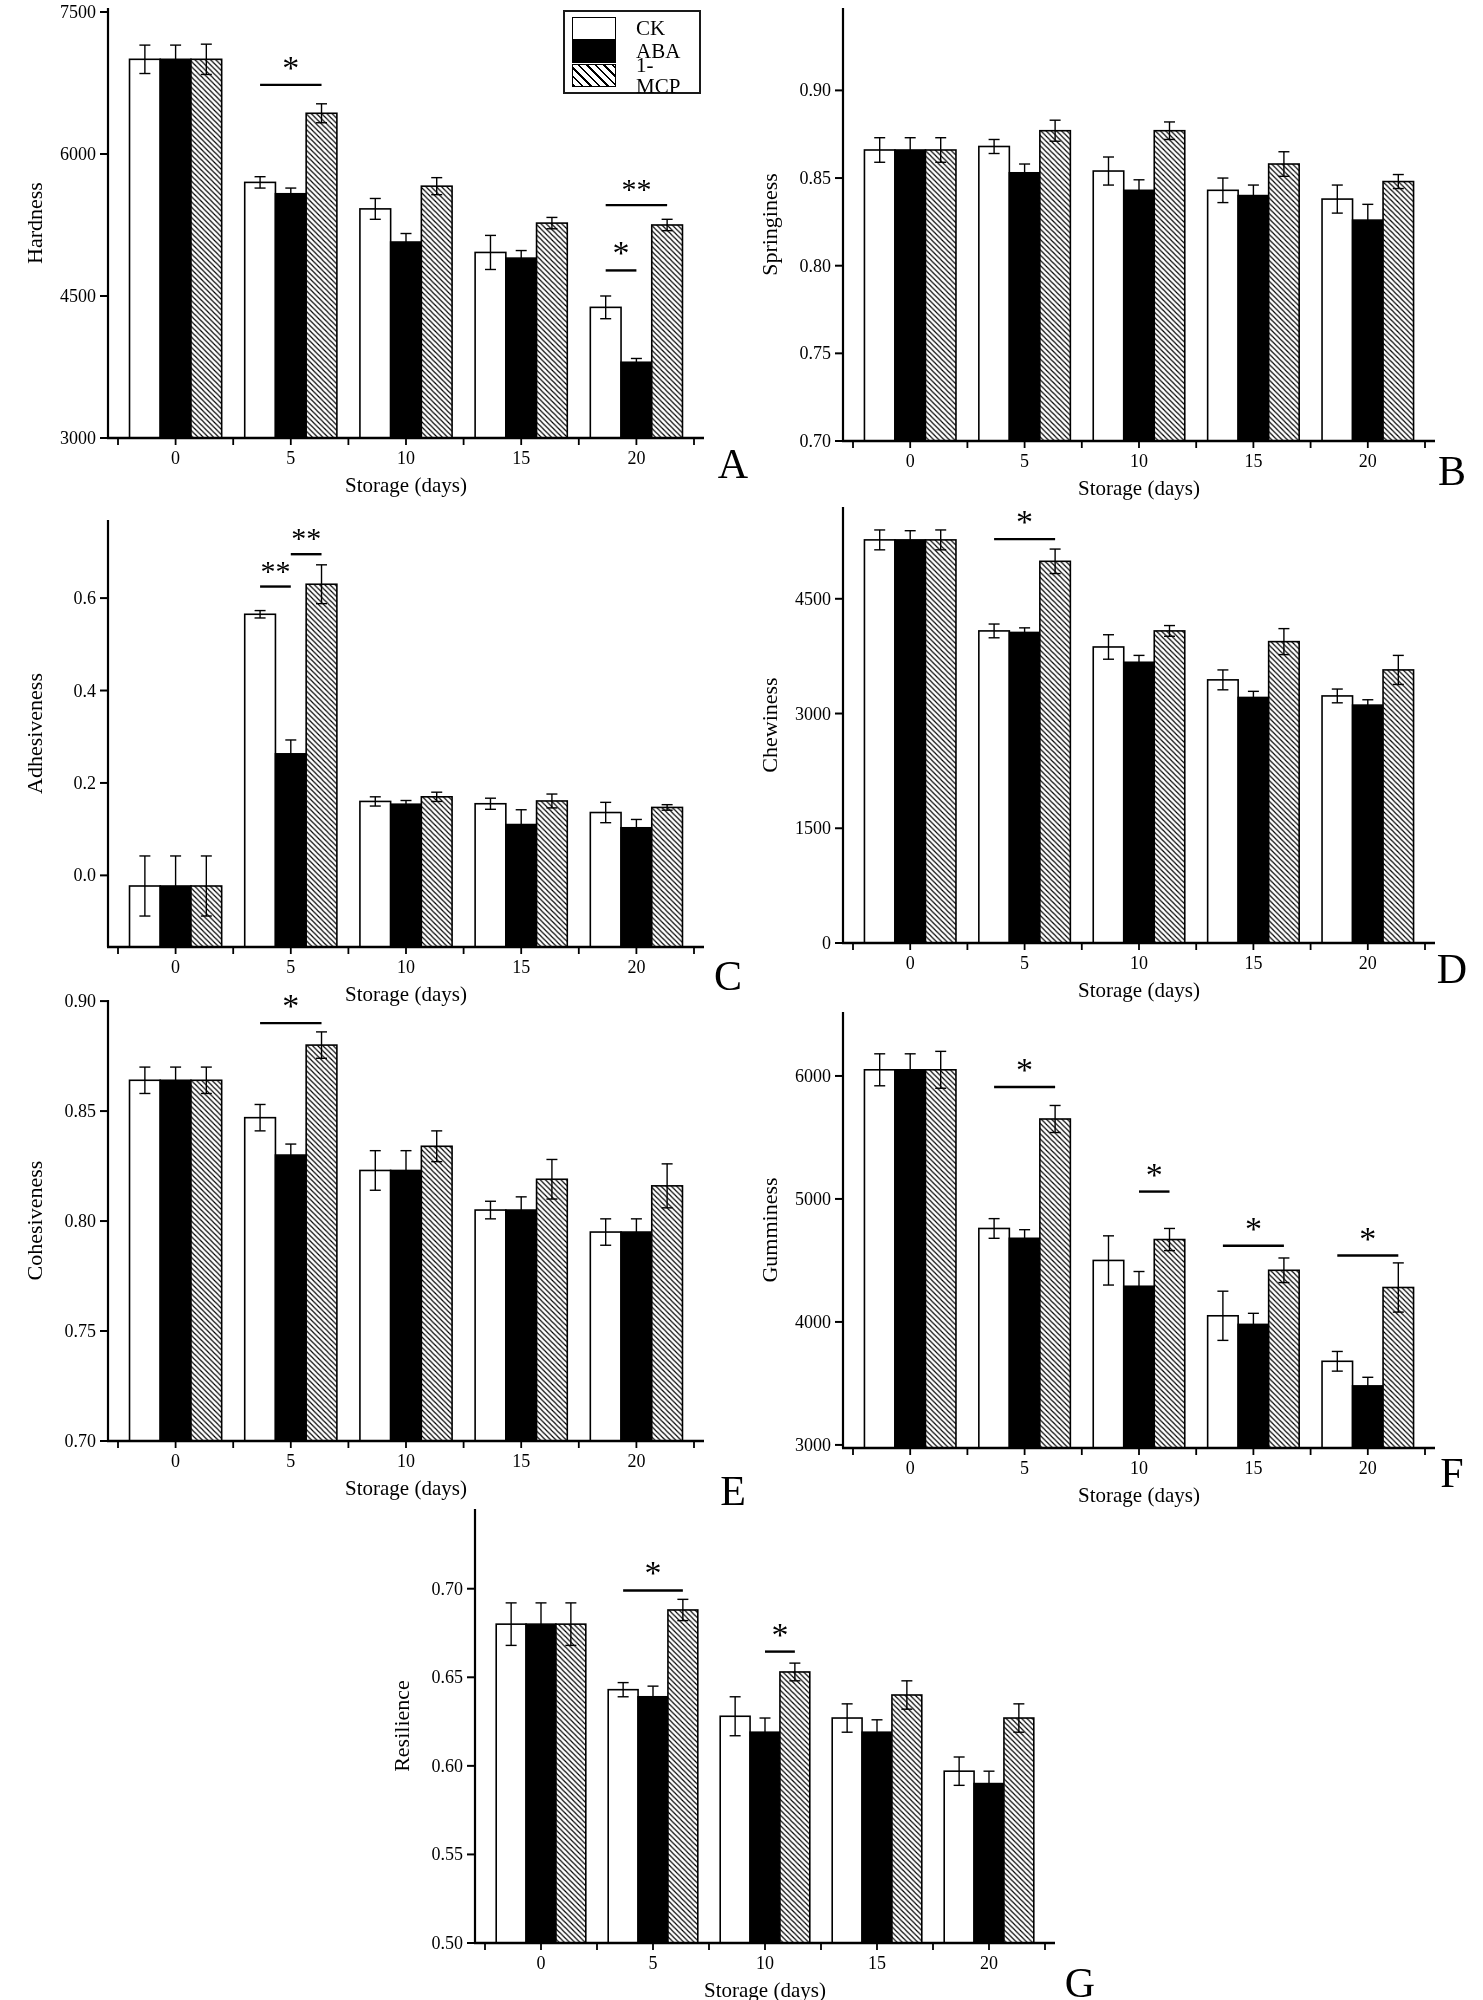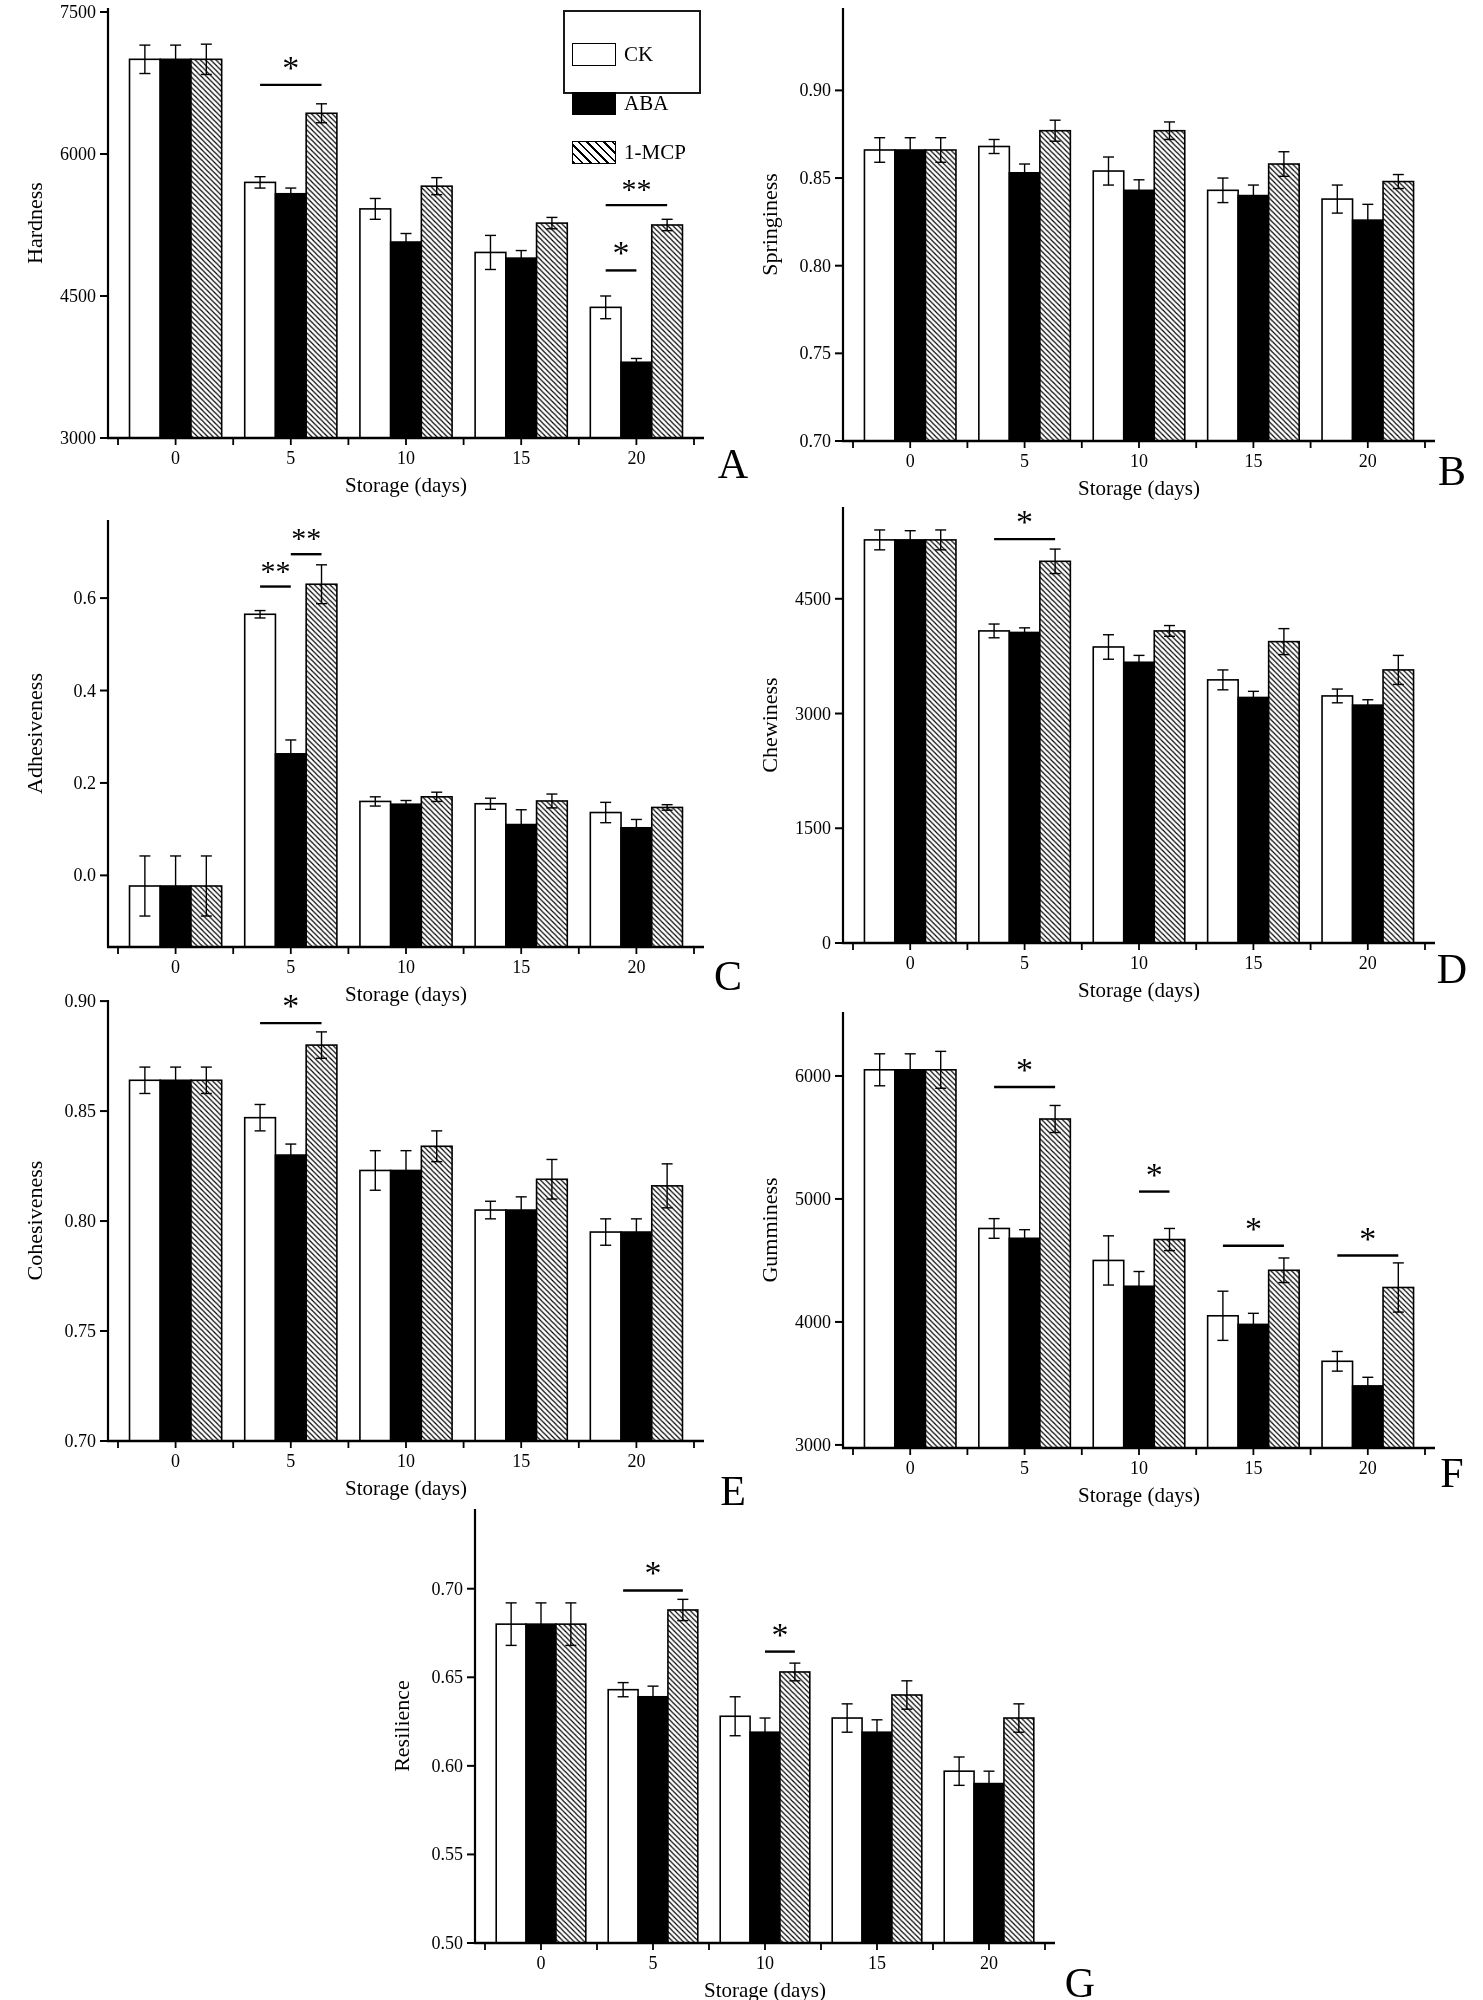--- a/index.html
+++ b/index.html
@@ -2,21 +2,21 @@
 <html><head>
 <meta charset="utf-8">
 <style>
   html,body{margin:0;padding:0;background:#fff;}
   #page{position:relative;width:1483px;height:2000px;background:#fff;overflow:hidden;
         font-family:"Liberation Serif",serif;color:#000;}
   #figure-svg{position:absolute;left:0;top:0;}
   .legend{position:absolute;left:563px;top:10px;width:138px;height:84px;box-sizing:border-box;
           border:2px solid #1a1a1a;background:#fff;padding:5px 7px;display:flex;
           flex-direction:column;justify-content:space-between;}
-  .lg-row{display:flex;align-items:center;gap:8px;height:25px;margin-top:26px;}
+  .lg-row{display:flex;align-items:center;gap:20px;height:25px;}
   .sw{width:44px;height:23px;border:1.6px solid #000;box-sizing:border-box;flex:0 0 auto;}
   .sw-white{background:#fff;}
   .sw-black{background:#000;}
   .sw-hatch{background:repeating-linear-gradient(45deg,#000 0px,#000 1.6px,#fff 1.6px,#fff 6px);}
   .lg-label{font-size:21px;line-height:1;font-family:"Liberation Serif",serif;}
 </style>
 </head>
 <body>
 
 <div id="page">

